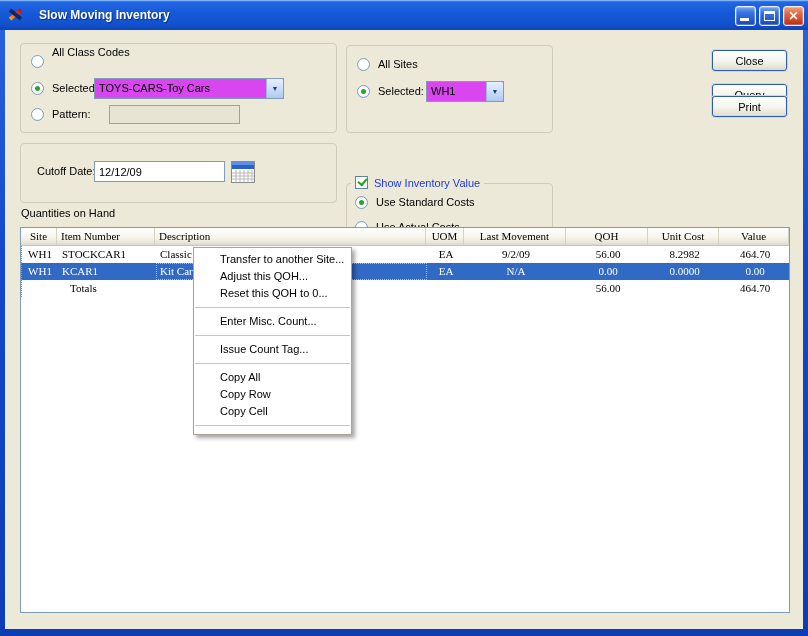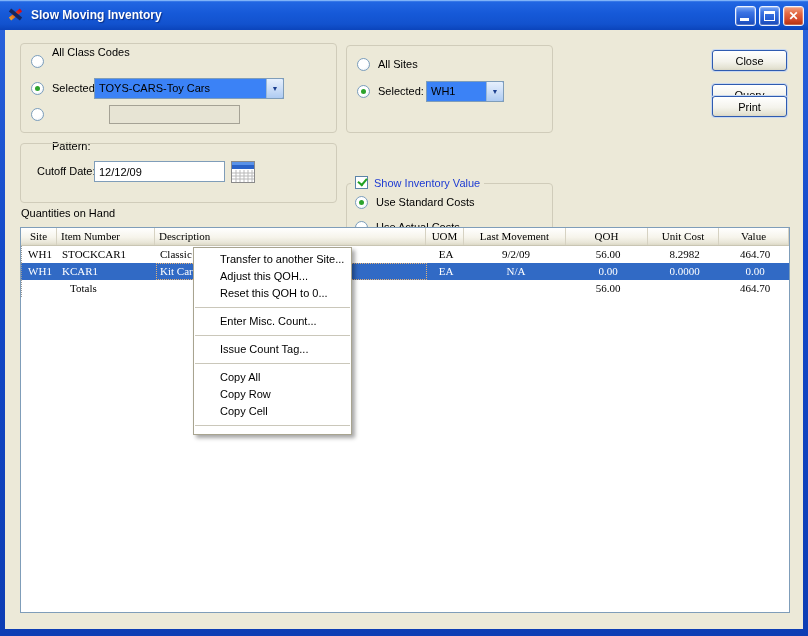--- a/index.html
+++ b/index.html
@@ -6,21 +6,21 @@
   html,body { width:808px; height:636px; }
   body { font-family:"Liberation Sans", sans-serif; font-size:11px; color:#000; }
 
   
   .window { position:relative; width:808px; height:636px;
     background:linear-gradient(180deg,#2a64dd,#1349c9 40%,#0d3db4); overflow:hidden; }
   .titlebar { position:absolute; top:0; left:0; width:808px; height:30px;
     background:linear-gradient(180deg,#5a96f2 0%,#2166e2 8%,#1659d8 45%,#1252ce 80%,#0b44bb 100%);
     box-shadow:inset 0 1px 0 #7fb3f8; }
   .tb-icon { position:absolute; left:8px; top:7px; width:16px; height:16px; }
-  .tb-title { position:absolute; left:31px; top:0; height:30px; line-height:30px;
+  .tb-title { position:absolute; left:39px; top:0; height:30px; line-height:30px;
     color:#fff; font-size:12px; font-weight:bold; text-shadow:1px 1px 1px #0a2f86; }
   .tb-btn { position:absolute; top:6px; width:21px; height:20px; border:1px solid #eef3fd;
     border-radius:3px; box-shadow:inset 0 0 0 1px rgba(255,255,255,.25); }
   .tb-btn.min, .tb-btn.max { background:linear-gradient(180deg,#7aa7f5 0%,#3c74e4 30%,#245cd2 70%,#1c49b4 100%); }
   .tb-btn.close { background:linear-gradient(180deg,#f0a081 0%,#e46a44 35%,#d3492a 70%,#b0300e 100%); }
   .tb-btn.min { right:52px; } .tb-btn.max { right:28px; } .tb-btn.close { right:4px; }
   .glyph-min { position:absolute; left:4px; bottom:4px; width:9px; height:3px; background:#fff; }
   .glyph-max { position:absolute; left:4px; top:4px; width:11px; height:10px;
     border:1px solid #fff; border-top:3px solid #fff; }
   .glyph-close { display:block; width:100%; text-align:center; line-height:19px;
@@ -37,21 +37,21 @@
   .radio { position:absolute; width:13px; height:13px; border-radius:50%;
     border:1px solid #7b9ebd; background:radial-gradient(circle at 35% 30%,#ffffff 55%,#dfe8f1); }
   .radio.checked::after { content:""; position:absolute; left:3px; top:3px; width:5px; height:5px;
     border-radius:50%; background:#2da32d; }
   .rlabel { position:absolute; white-space:nowrap; }
   .checkbox { position:relative; width:13px; height:13px; border:1px solid #5b84a8; background:#fff; }
   .checkbox.checked::after { content:""; position:absolute; left:2px; top:1px; width:7px; height:4px;
     border-left:2px solid #21a121; border-bottom:2px solid #21a121; transform:rotate(-50deg); }
 
   
-  .combo { position:absolute; height:21px; background:#3b82f6; border:1px solid #7f9db9; }
+  .combo { position:absolute; height:21px; background:#d946ef; border:1px solid #7f9db9; }
   .combo-text { position:absolute; left:4px; top:0; line-height:19px; white-space:nowrap; }
   .combo-btn { position:absolute; right:0; top:0; bottom:0; width:17px;
     background:linear-gradient(180deg,#e6f0fd 0%,#cfe0f8 45%,#aecbf2 100%);
     border-left:1px solid #9cb8d4; border-radius:0 1px 1px 0; text-align:center; }
   .combo-btn span { font-size:7px; color:#1b3f8f; line-height:19px; }
   .textfield { position:absolute; border:1px solid #7f9db9; background:#fff; font-size:11px;
     padding:0 4px; font-family:"Liberation Sans",sans-serif; }
   .textfield.disabled { background:#e7e4d4; border:1px solid #a5a295; }
 
   
@@ -119,21 +119,21 @@
       <span class="rlabel" style="left:31px; top:2px;">All Class Codes</span>
 
       <span class="radio checked" style="left:10px; top:38px;"></span>
       <span class="rlabel" style="left:31px; top:38px;">Selected:</span>
       <span class="combo" style="left:73px; top:34px; width:190px;">
         <span class="combo-text">TOYS-CARS-Toy Cars</span>
         <span class="combo-btn"><span>▼</span></span>
       </span>
 
       <span class="radio" style="left:10px; top:64px;"></span>
-      <span class="rlabel" style="left:31px; top:64px;margin-top:32px;">Pattern:</span>
+      <span class="rlabel" style="left:31px; top:64px;">Pattern:</span>
       <input class="textfield disabled" style="left: 88px; top: 61px; width: 131px; height: 19px;" value="">
     </div>
 
     <div class="groupbox" style="left:341px; top:15px; width:207px; height:88px;">
       <span class="radio" style="left:10px; top:12px;"></span>
       <span class="rlabel" style="left:31px; top:12px;">All Sites</span>
 
       <span class="radio checked" style="left:10px; top:39px;"></span>
       <span class="rlabel" style="left:31px; top:39px;">Selected:</span>
       <span class="combo" style="left:79px; top:35px; width:78px;">

